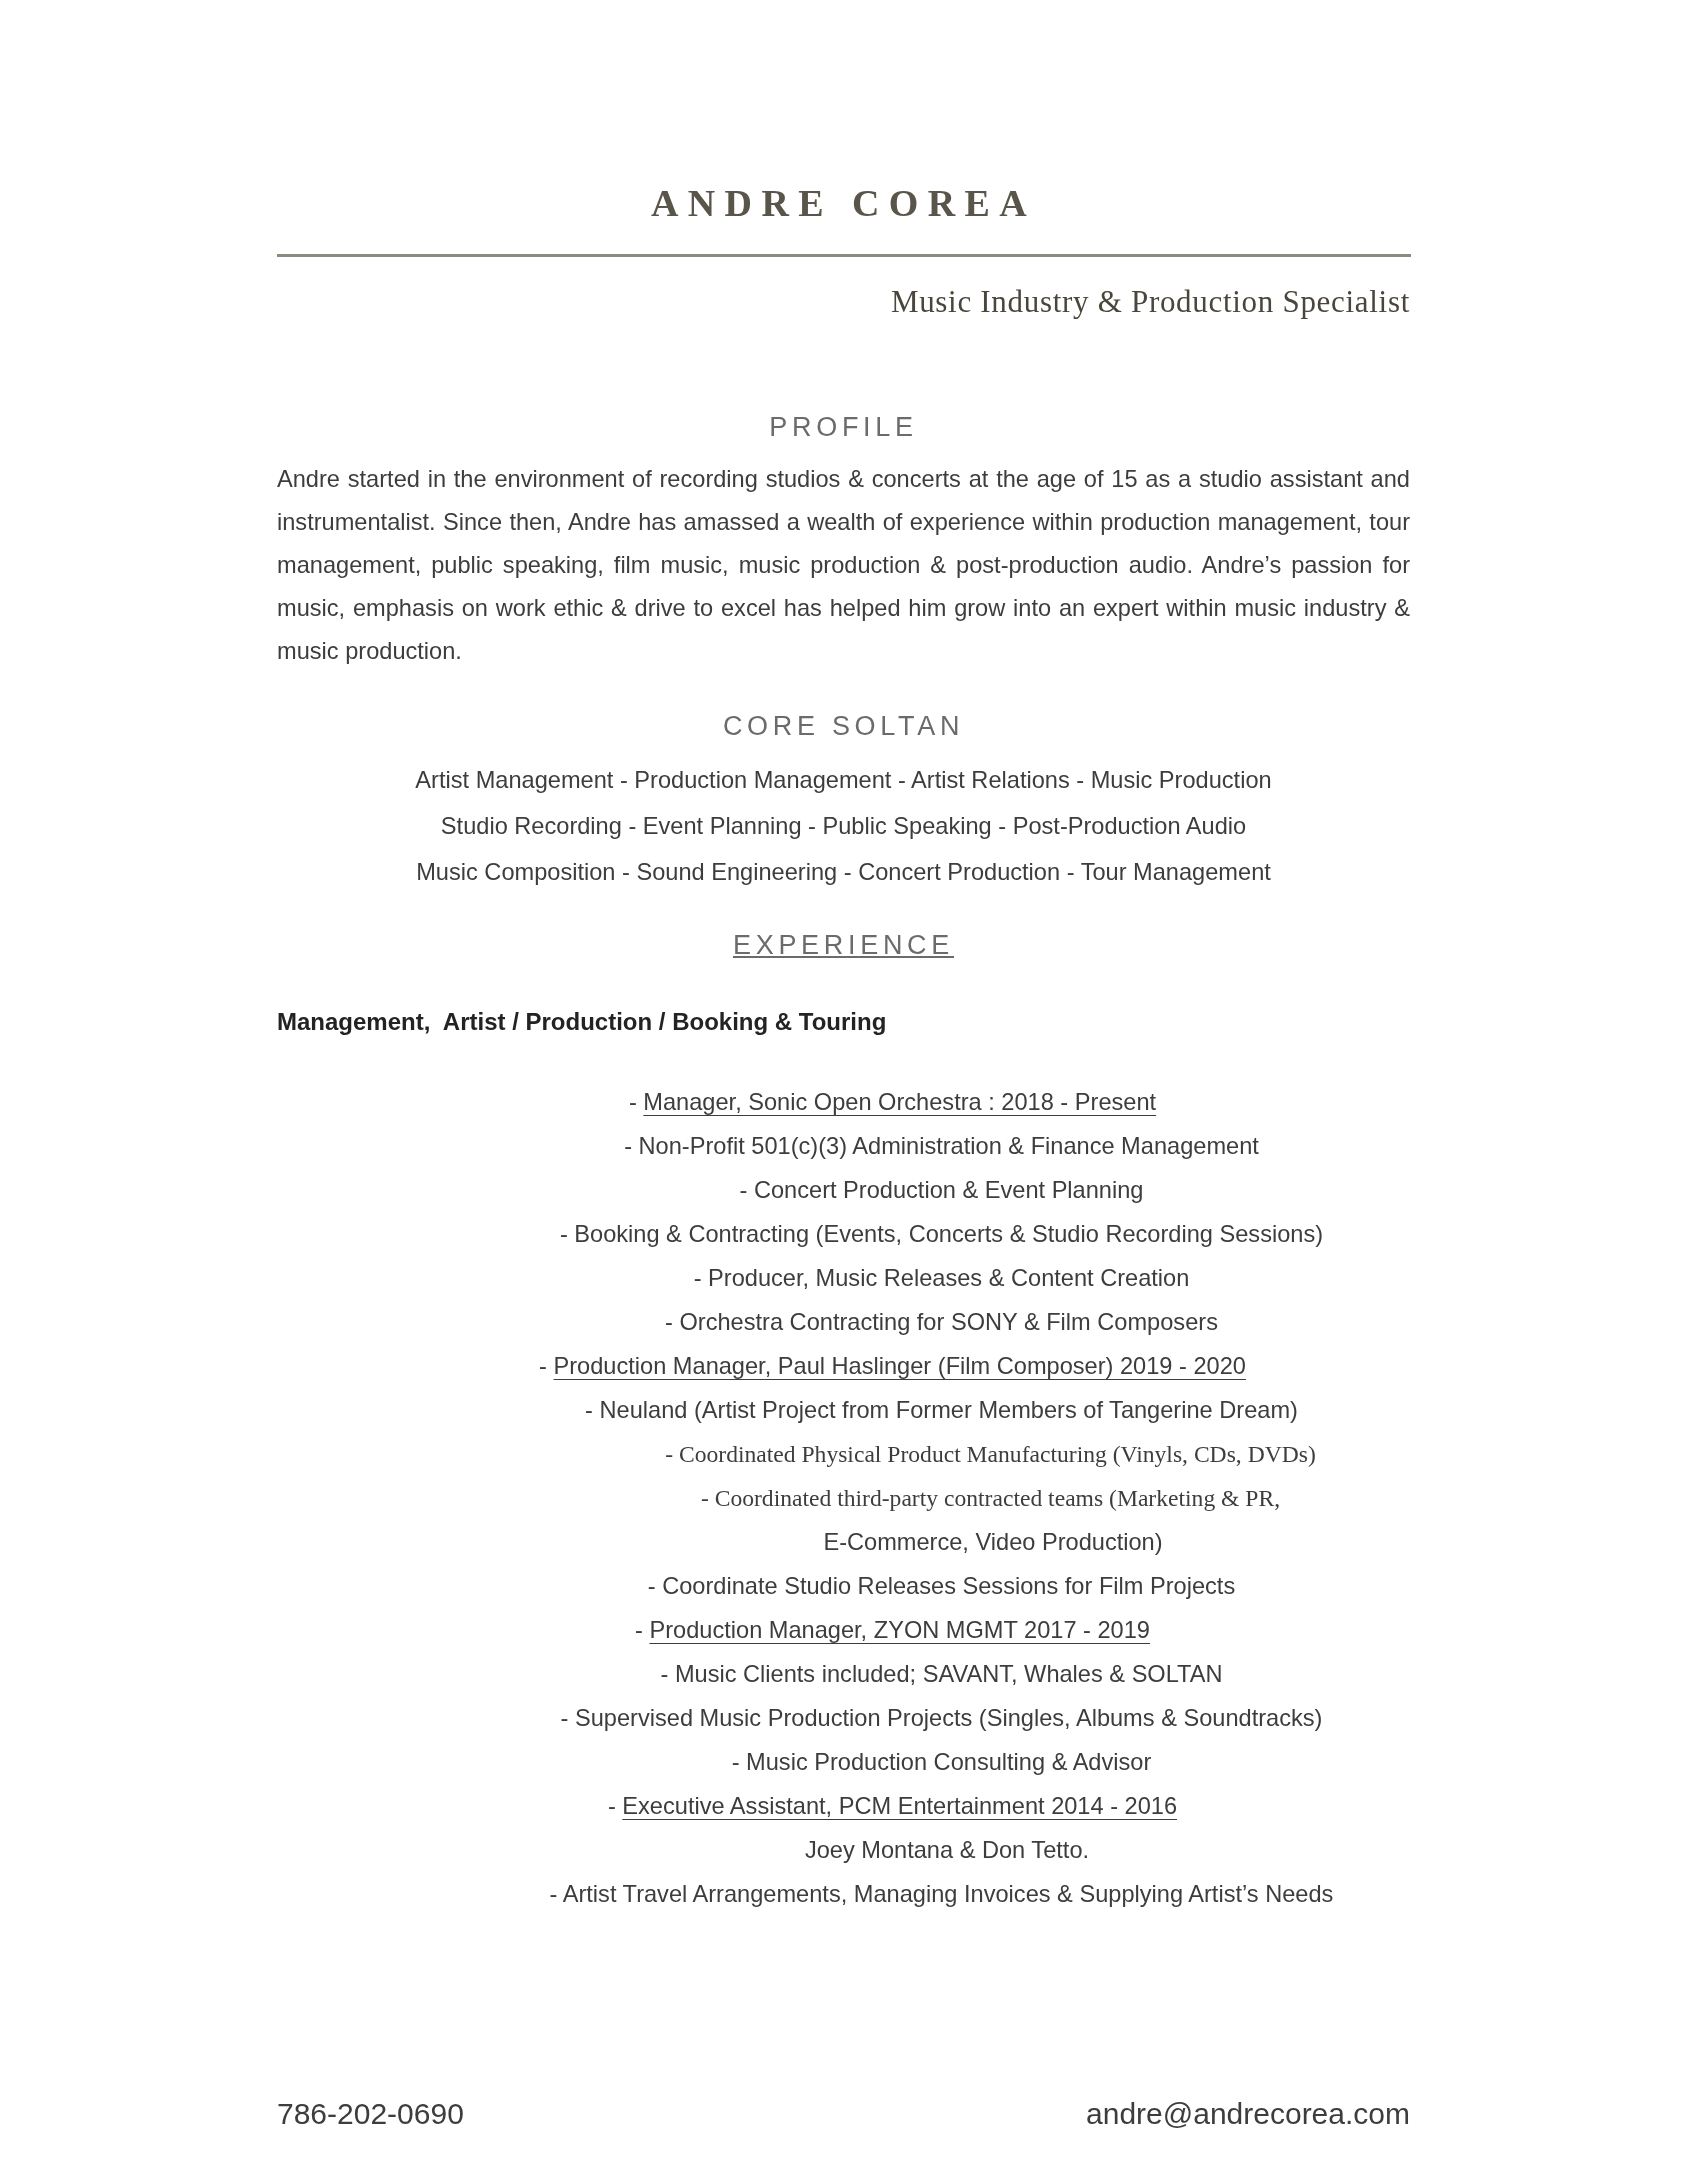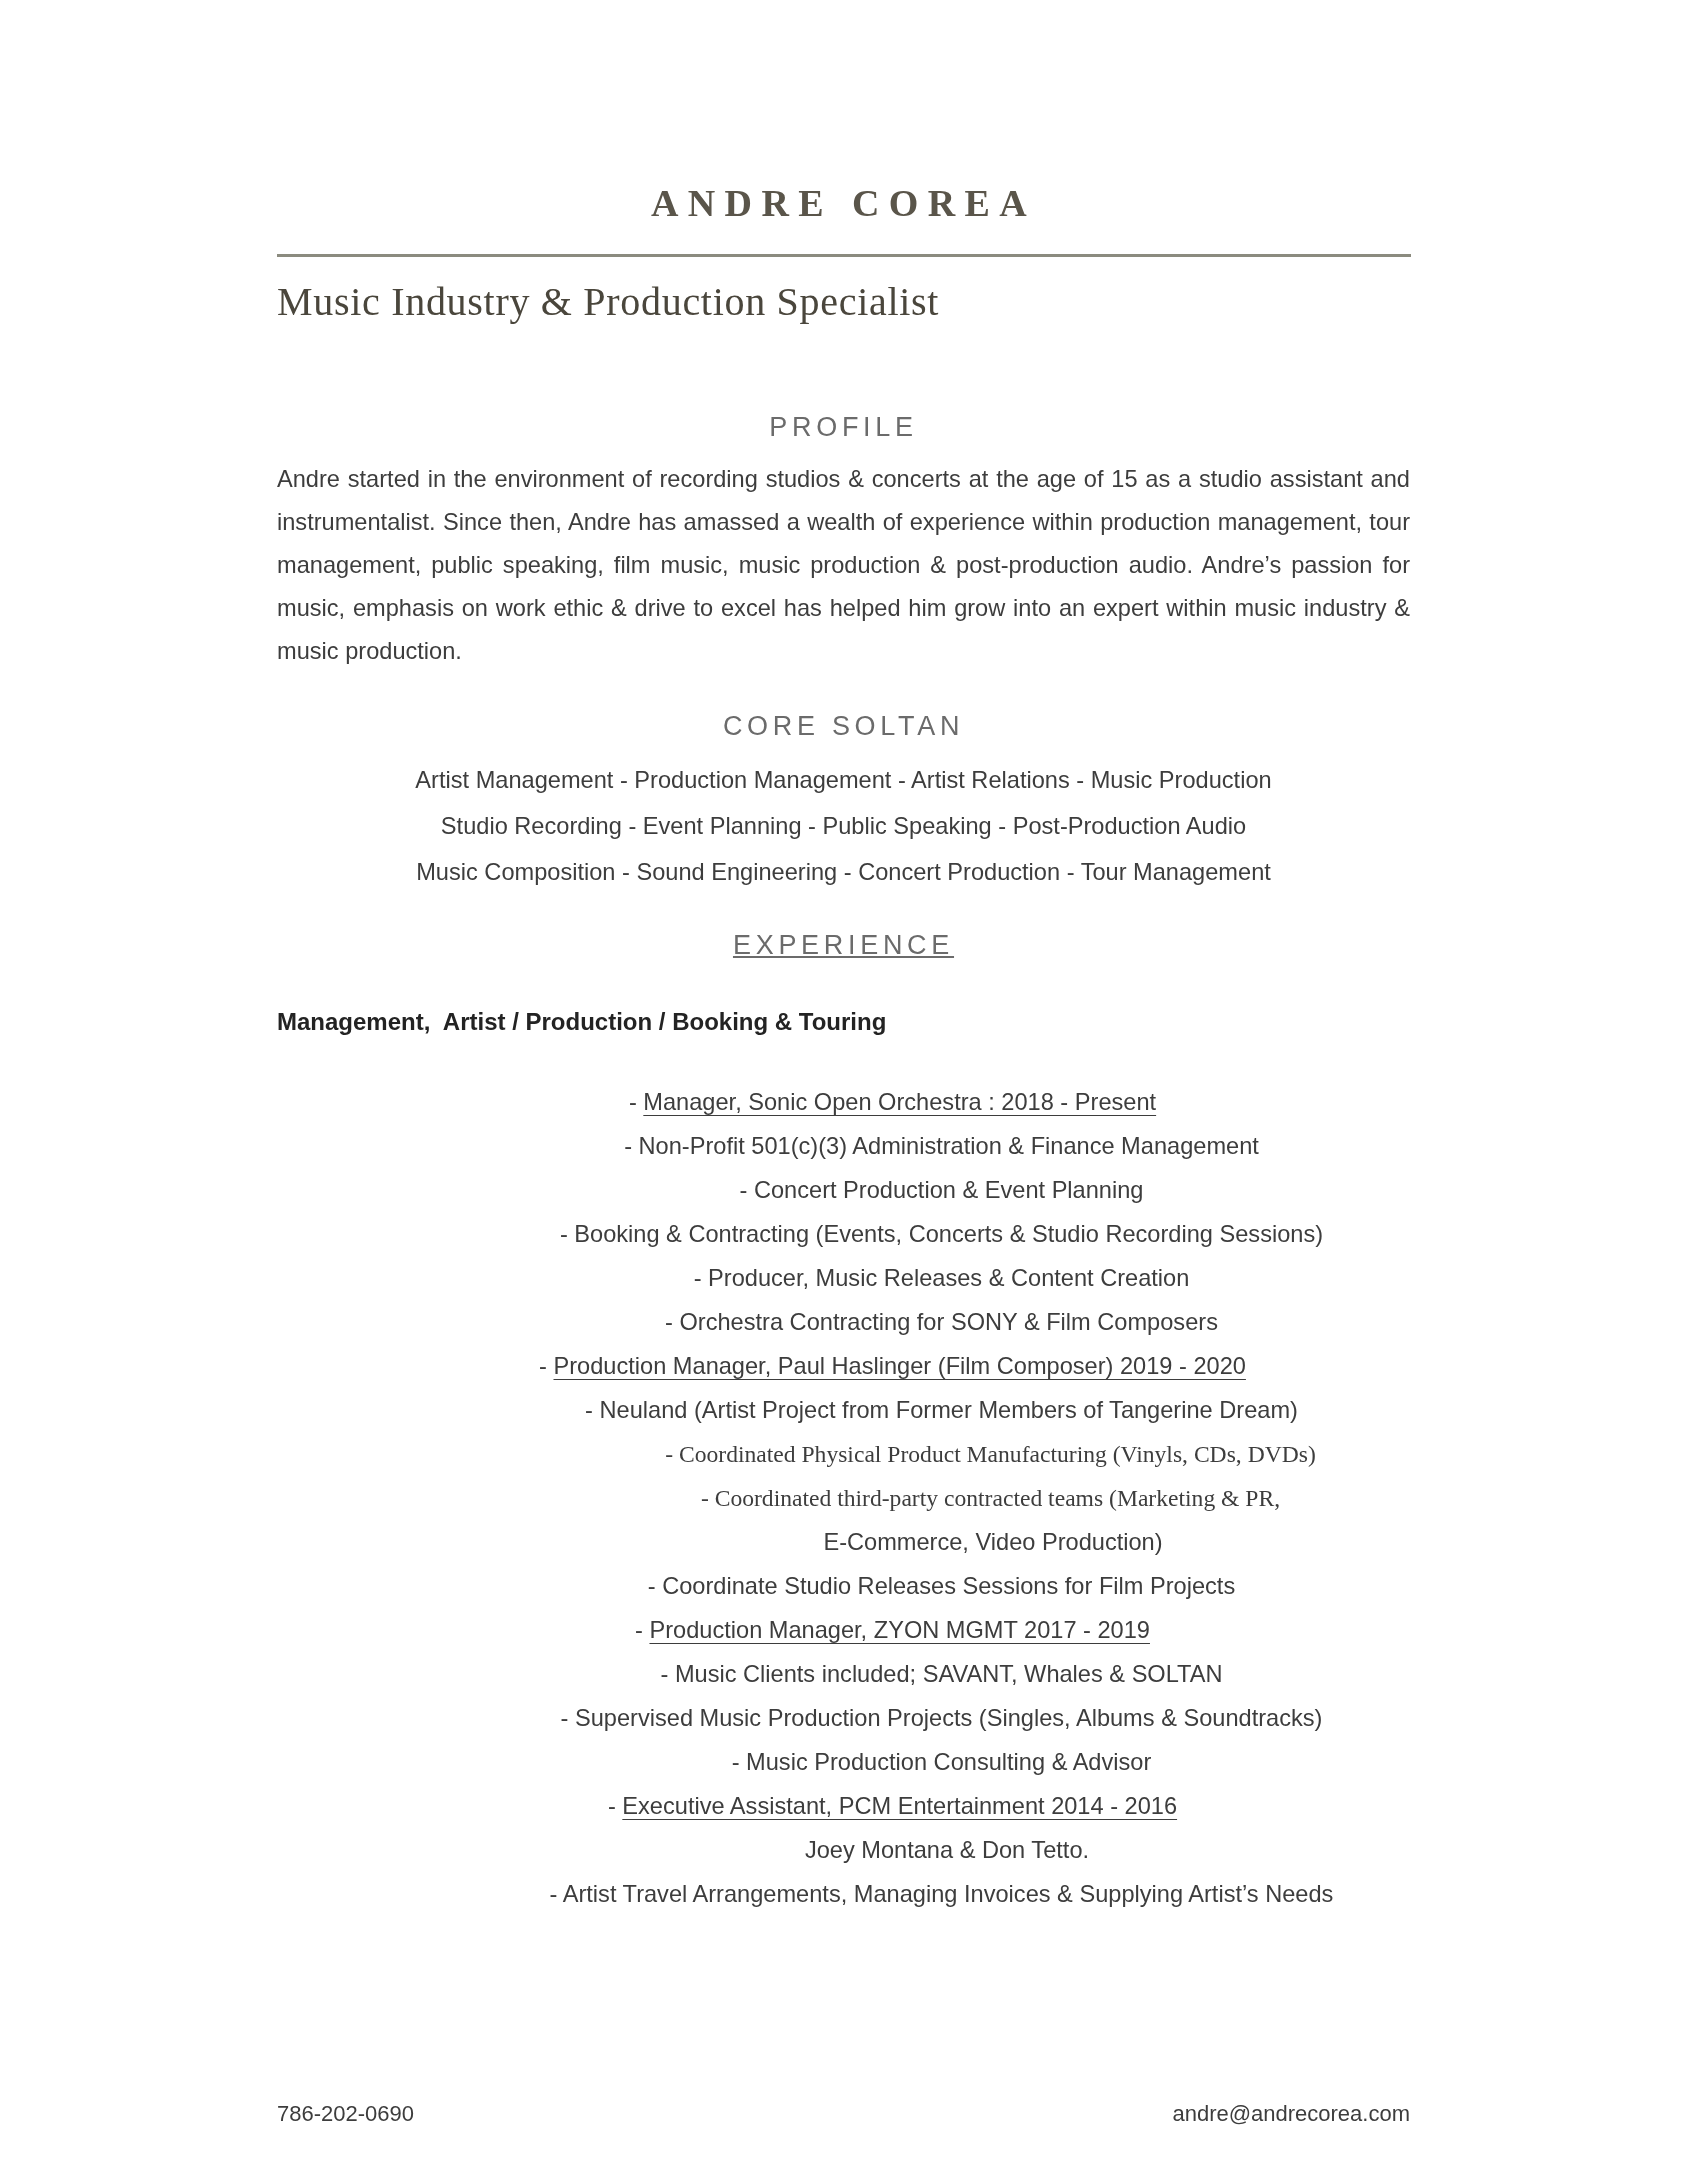--- a/index.html
+++ b/index.html
@@ -29,23 +29,23 @@
     color: #5a554a;
   }
   .divider {
     width: 1134px;
     margin: 27px auto 0 auto;
     border: none;
     border-top: 3.4px solid #8b8b7f;
   }
   .subtitle {
     margin-top: 26px;
-    text-align: left;
+    text-align: right;
     font-family: "Liberation Serif", serif;
-    font-size: 40px;
+    font-size: 31px;
     line-height: 38px;
     font-weight: 400;
     letter-spacing: 0.7px;
     color: #4a463c;
   }
 
   
   .sec-h {
     text-align: center;
     font-size: 27px;
@@ -107,21 +107,21 @@
 
   
   .footer {
     position: absolute;
     left: 277px;
     right: 277px;
     bottom: 67px;
     display: flex;
     justify-content: space-between;
     align-items: baseline;
-    font-size: 22px;
+    font-size: 30px;
     line-height: 32px;
     color: #3d3d3d;
   }
 </style>
 </head>
 <body>
 
 <div class="page">
   <div class="content">
 

